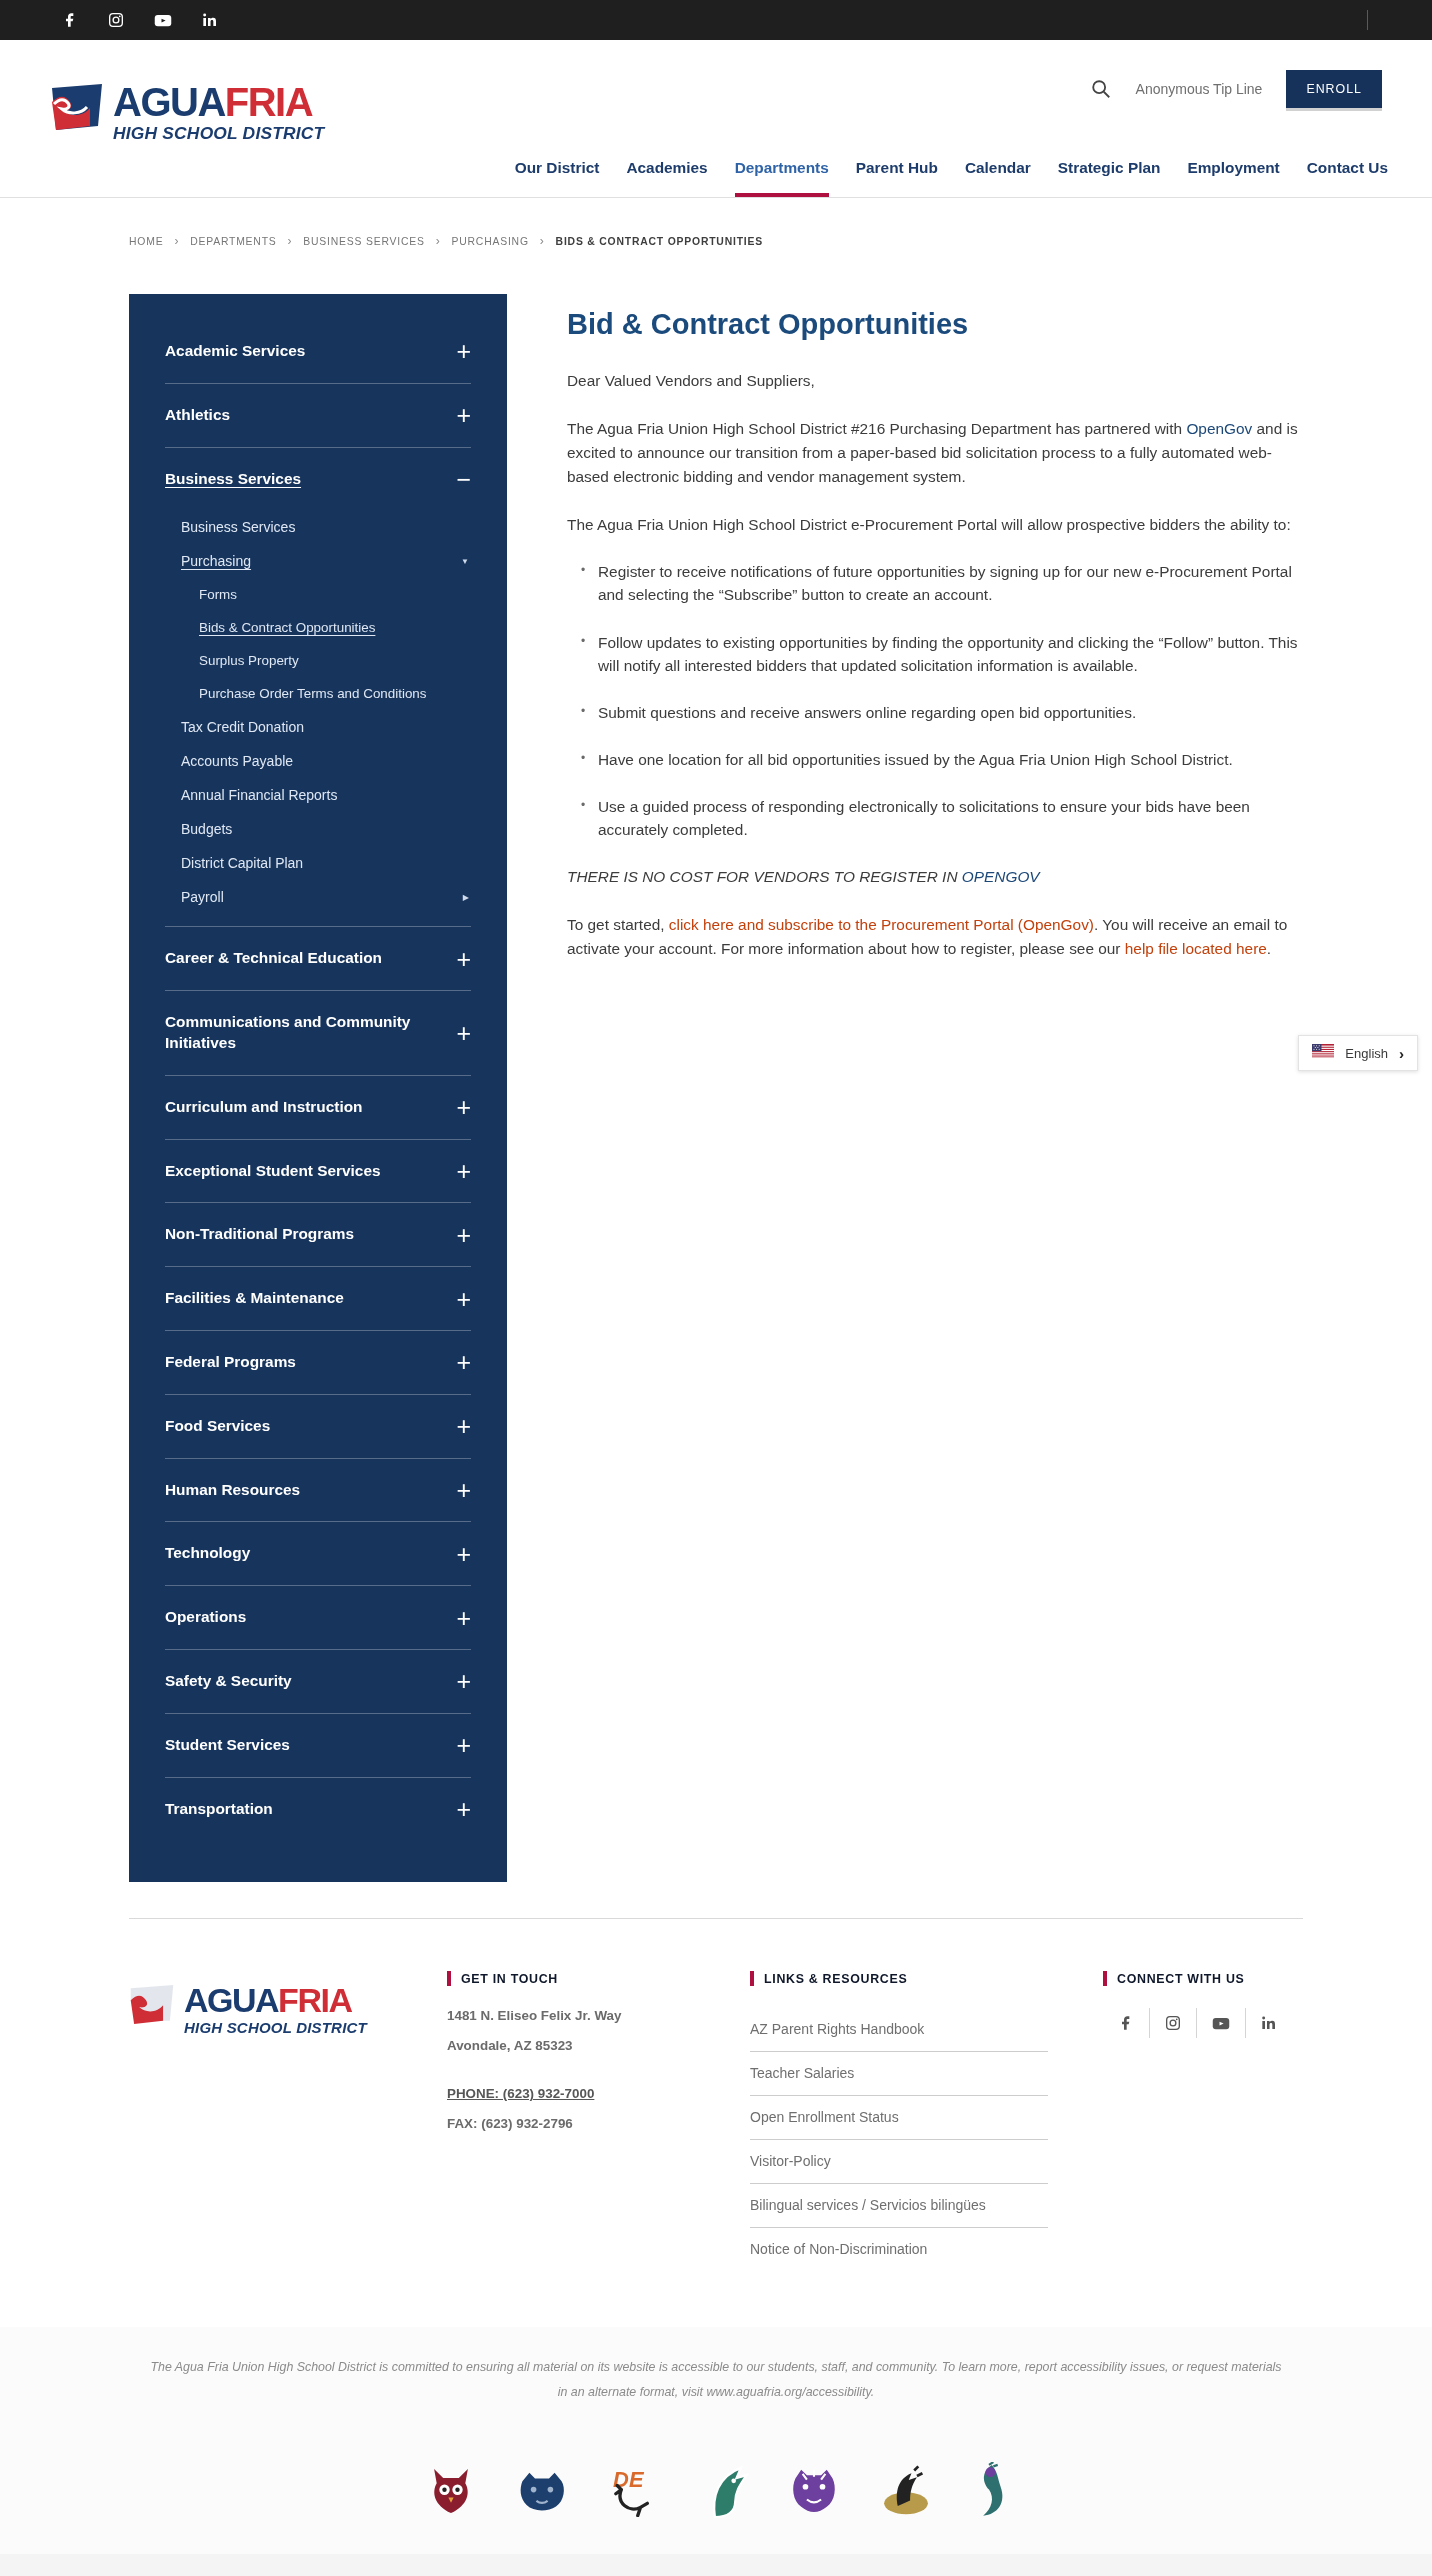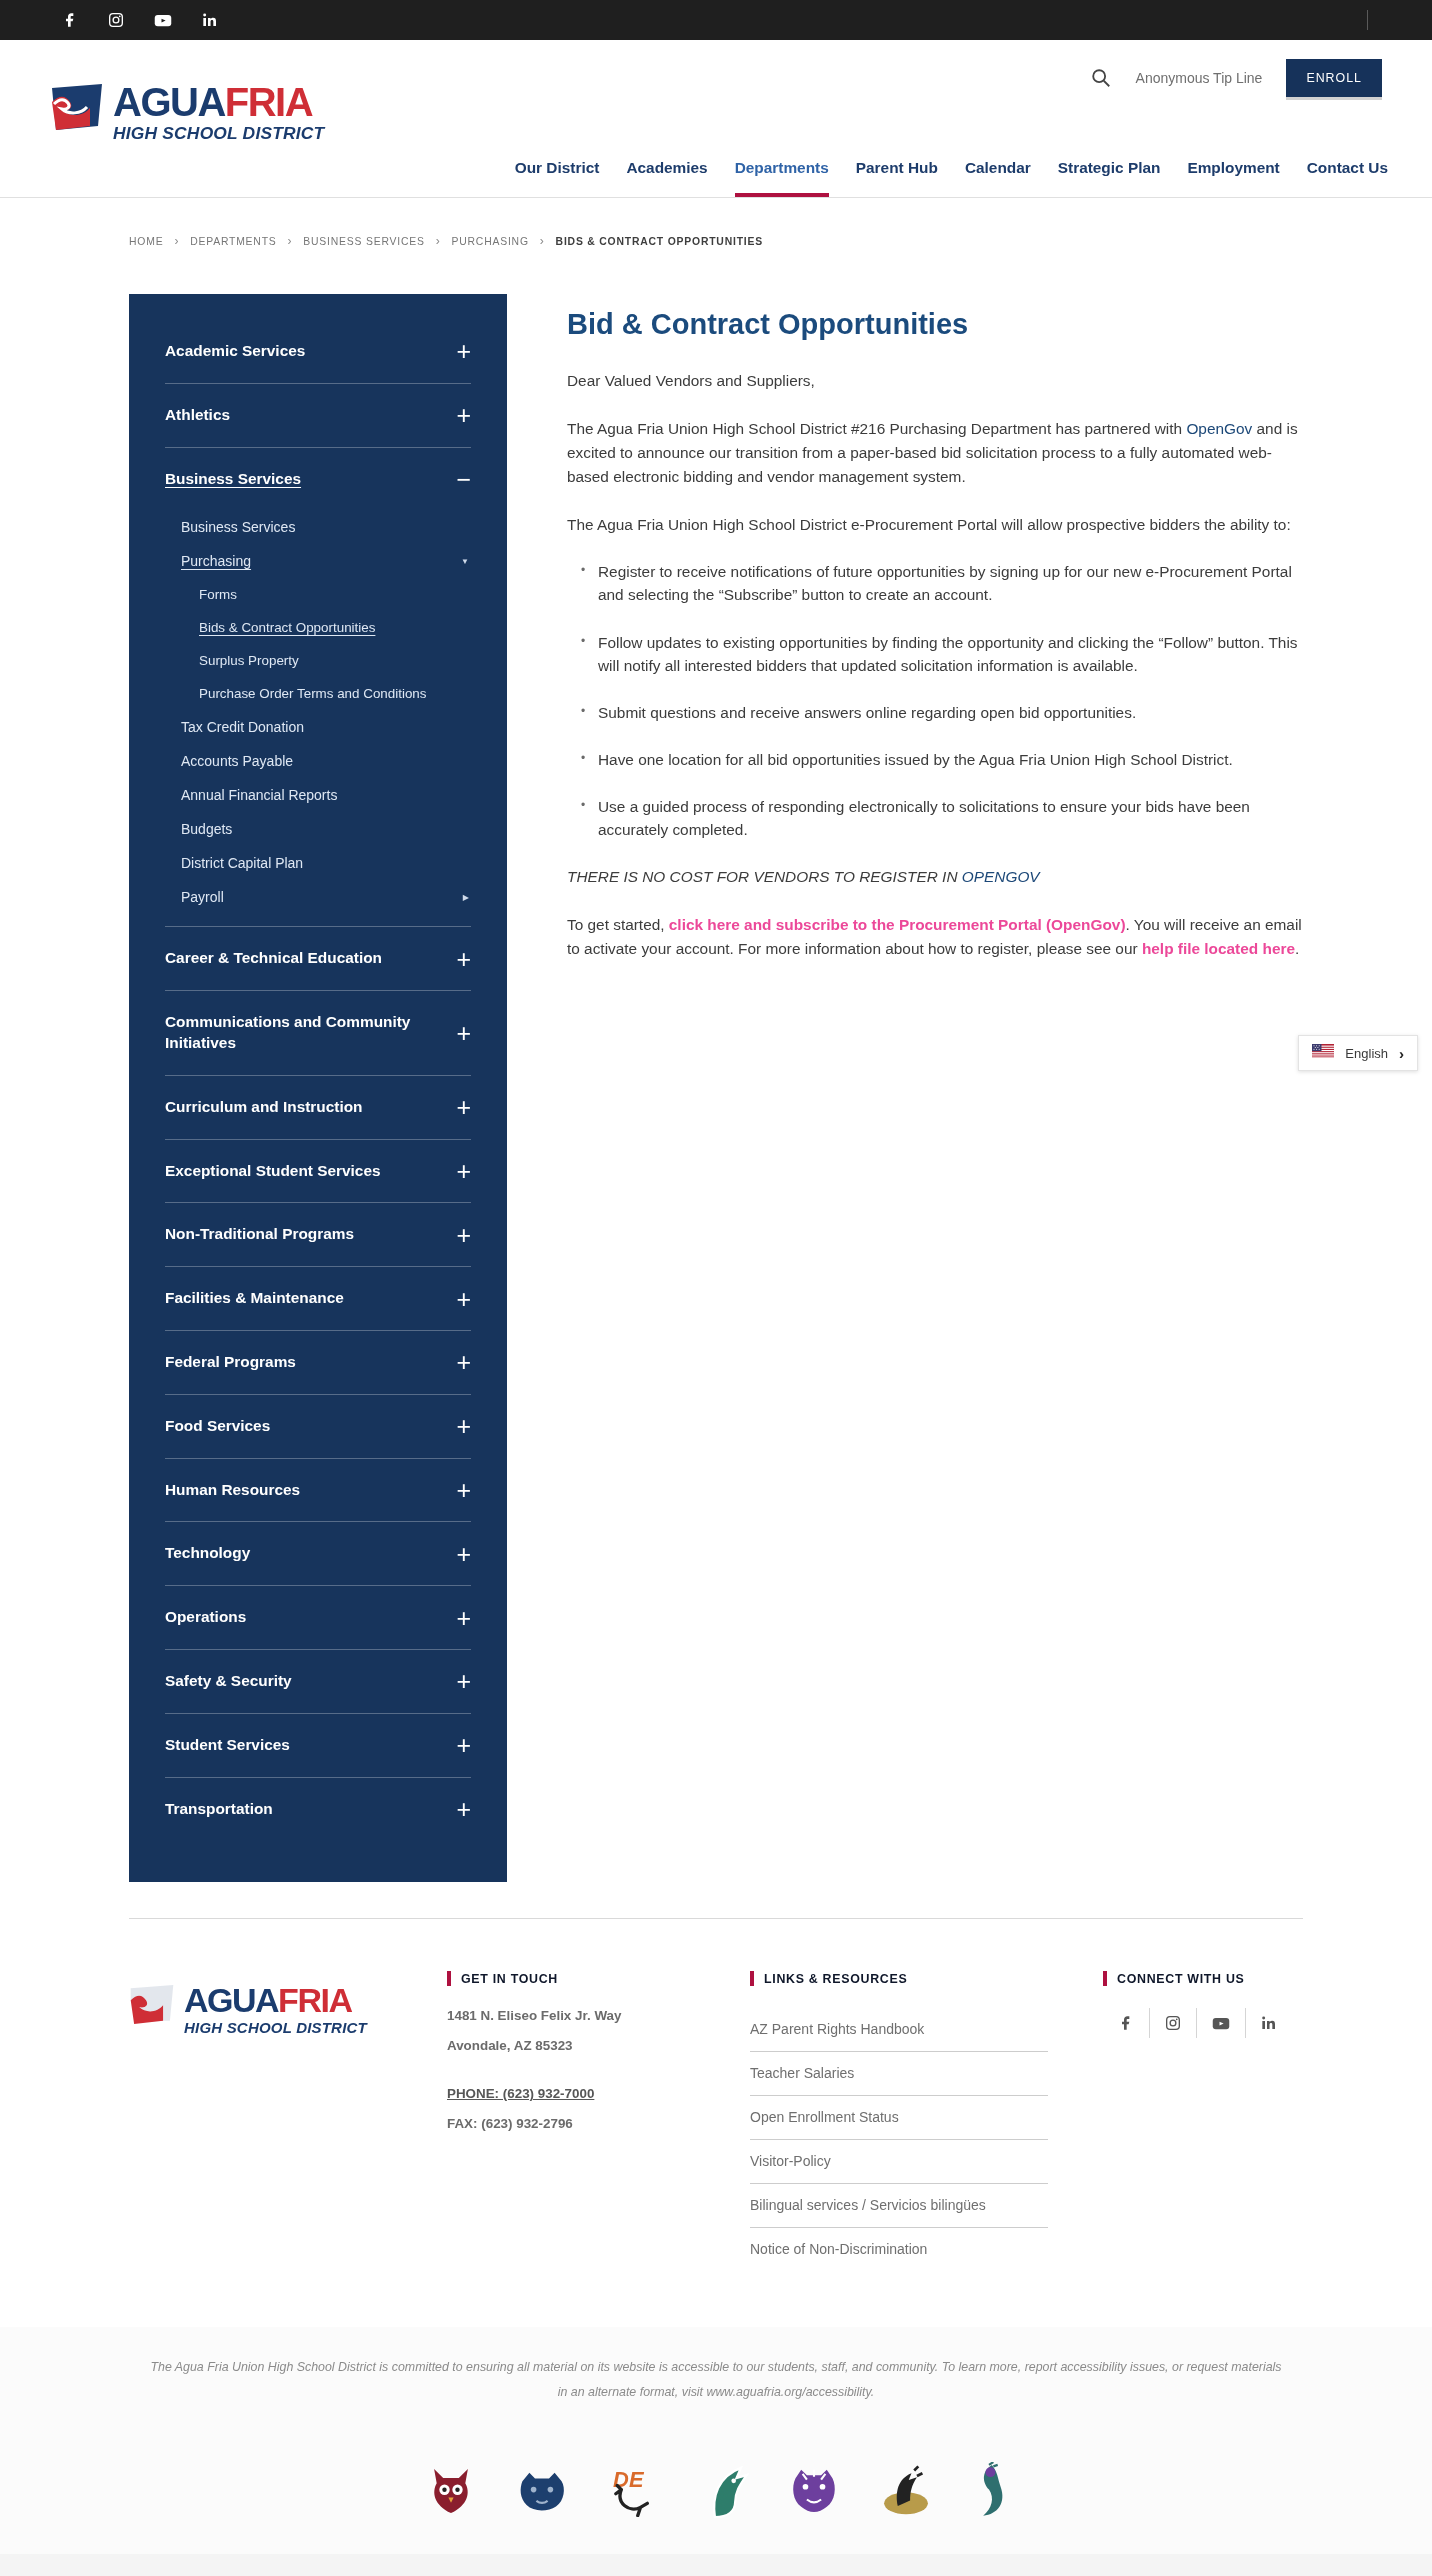--- a/index.html
+++ b/index.html
@@ -15,21 +15,21 @@
   .tb-pipe{width:1px;height:20px;background:#5a5a5a;}
   .tb-caret{font-size:8px;line-height:1;}
 
   
   .header{position:relative;height:157px;background:#fff;border-bottom:1px solid #e0e0e0;}
   .logo{position:absolute;left:50px;top:42px;display:flex;align-items:flex-start;gap:9px;text-decoration:none;}
   .logo-text{line-height:1;}
   .logo-row1{font-size:40px;font-weight:800;letter-spacing:-1.5px;}
   .logo-agua{color:#1b3c6e;} .logo-fria{color:#cf2e36;}
   .logo-row2{font-size:17.4px;font-weight:700;font-style:italic;color:#1b3c6e;letter-spacing:0.2px;margin-top:3px;}
-  .hdr-right{position:absolute;right:50px;top:19px;display:flex;align-items:center;gap:24px;}
+  .hdr-right{position:absolute;right:50px;top:30px;display:flex;align-items:center;gap:24px;}
   .hdr-search{color:#444;display:inline-flex;background:none;border:none;padding:0;}
   .tipline{font-size:14px;color:#6f6f6f;text-decoration:none;}
   .enroll{background:#16325a;color:#fff;border:none;font-family:inherit;font-size:12.4px;font-weight:400;letter-spacing:1px;padding:12px 20px;box-shadow:0 3px 0 rgba(0,0,0,.18);}
   .mainnav{position:absolute;right:44px;bottom:0;display:flex;gap:27px;}
   .mainnav a{display:block;font-size:15.4px;font-weight:700;color:#1d3c6b;text-decoration:none;padding-bottom:16px;border-bottom:4px solid transparent;}
   .mainnav a.active{color:#2f63a7;border-bottom-color:#ae1140;}
 
   
   .crumbs{display:flex;align-items:center;gap:11px;padding:36px 0 0 129px;font-size:10.4px;letter-spacing:0.8px;color:#767676;}
   .crumbs a{color:#767676;text-decoration:none;}
@@ -54,21 +54,21 @@
 
   
   .main{margin-left:60px;width:736px;}
   .page-title{font-size:29px;font-weight:700;color:#1b4b7d;margin:14px 0 28px;}
   .main p{font-size:15.4px;line-height:1.55;margin:0 0 24px;}
   .main ul{list-style:none;margin:2px 0 6px;padding:0 0 0 14px;}
   .main li{position:relative;padding-left:17px;margin-bottom:24px;font-size:15.4px;line-height:1.5;}
   .main li::before{content:"•";position:absolute;left:0;top:1px;color:#6a6a6a;font-size:12px;}
   .nocost{font-style:italic;}
   .lnk-navy{color:#1c4878;}
-  .lnk-blue{color:#ec4899;font-weight:bold;}
+  .lnk-blue{color:#c2410c;}
 
   
   .lang{position:absolute;top:1035px;right:14px;background:#fff;border:1px solid #e3e3e3;box-shadow:0 1px 4px rgba(0,0,0,.13);display:flex;align-items:center;gap:11px;padding:8px 13px;}
   .lang-label{font-size:13px;color:#3a3a3a;}
   .lang-chev{font-size:15px;font-weight:700;color:#222;}
 
   
   .foot-hr{border:0;border-top:1px solid #d9d9d9;margin:36px 129px 0;}
   .footcols{display:flex;padding:52px 129px 56px;box-sizing:border-box;}
   .fcol-logo{width:318px;flex-shrink:0;padding-top:12px;}

